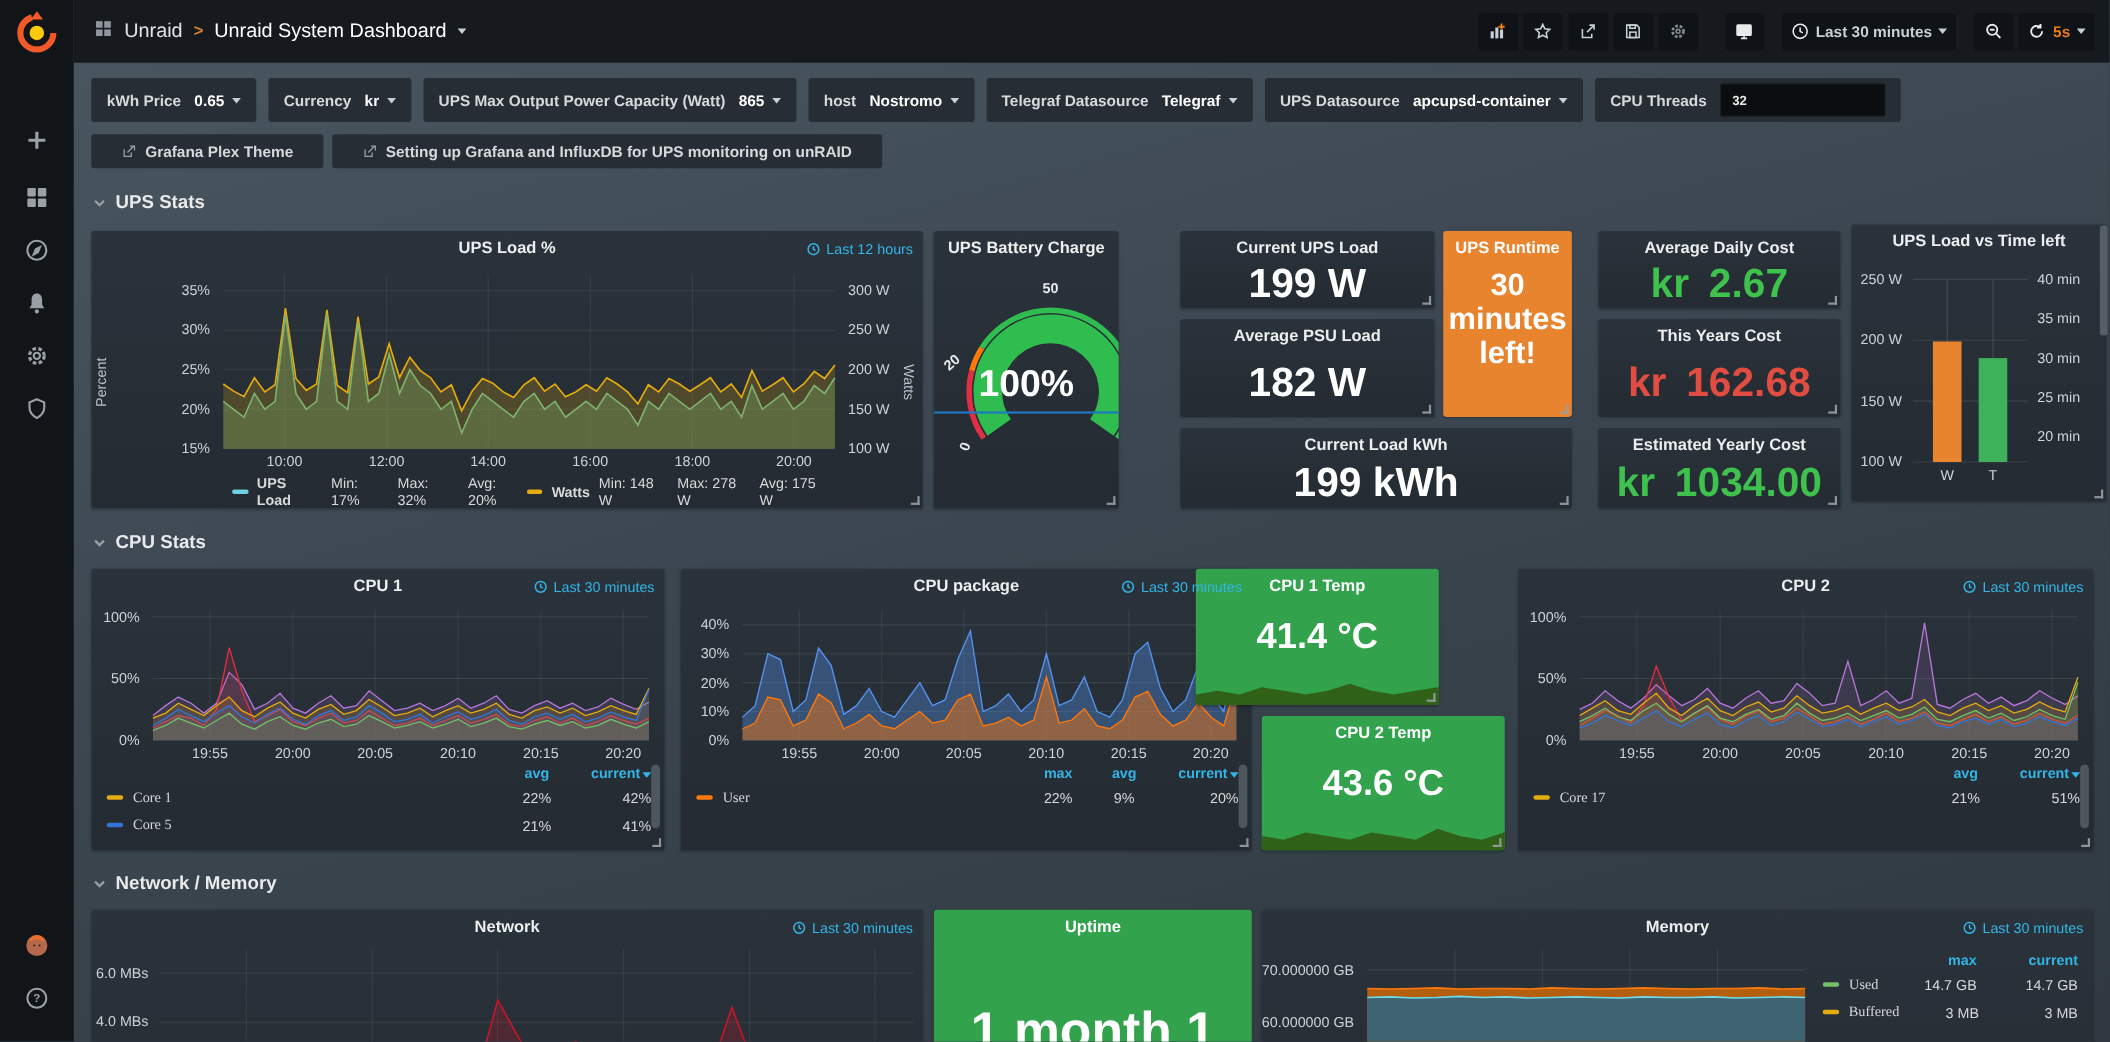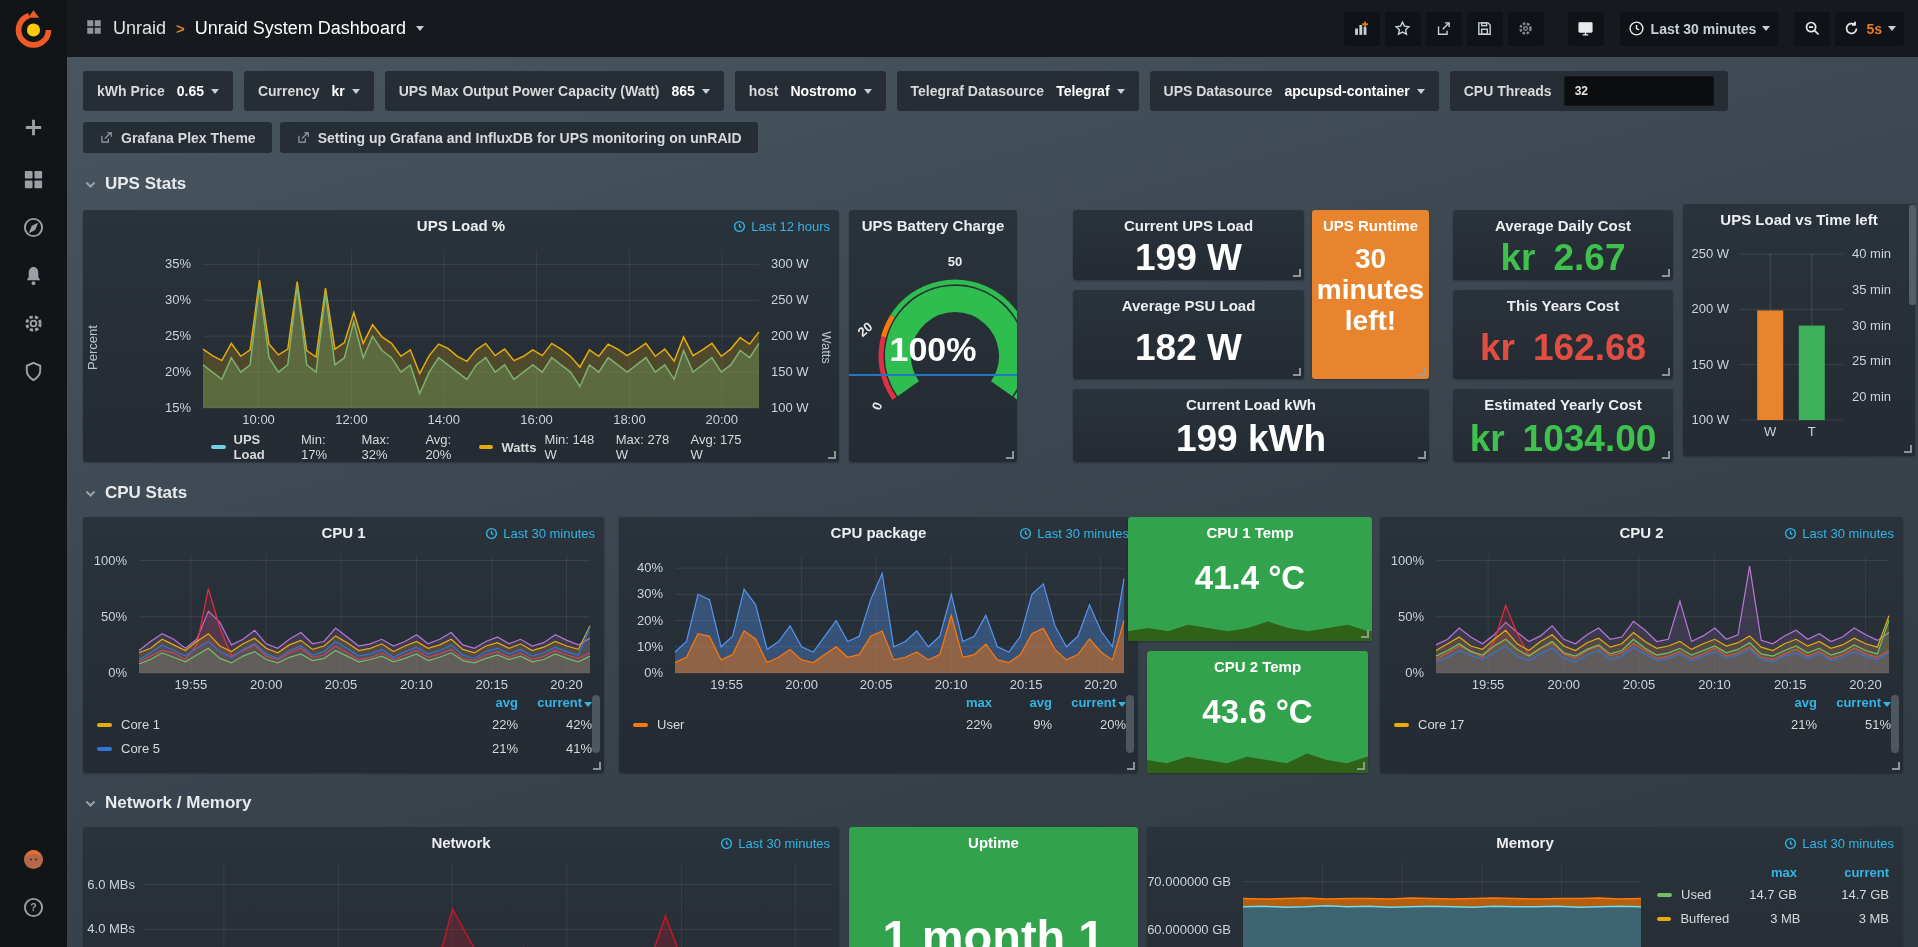--- a/index.html
+++ b/index.html
@@ -36,21 +36,21 @@
   
   #var-row { position:absolute; left:83px; top:71px; display:flex; gap:11px; z-index:20; }
   .var-pill { height:40px; background:#262d34; border-radius:3px; display:flex; align-items:center;
     padding:0 14px; gap:12px; font-size:14px; font-weight:bold; }
   .var-label { color:#d8d9da; }
   .var-value { color:#ffffff; display:flex; align-items:center; gap:7px; cursor:pointer; }
   .var-input { width:150px; height:30px; background:#0b0d0f; border:1px solid #14171a; color:#e8e8e8;
     font-size:12px; font-weight:bold; padding:0 10px; border-radius:2px; font-family:"Liberation Sans",sans-serif; }
   #link-row { position:absolute; left:83px; top:122px; display:flex; gap:8px; z-index:20; }
   .link-pill { height:31px; background:#262d34; border-radius:3px; display:flex; align-items:center;
-    padding:0 16px; gap:8px; font-size:14px; font-weight:bold; color:#d8d9da; cursor:pointer; }
+    padding:0 27px; gap:8px; font-size:14px; font-weight:bold; color:#d8d9da; cursor:pointer; }
   .link-pill svg { width:14px; height:14px; color:#9aa0a6; }
 
   
   .section-head { position:absolute; left:84px; display:flex; align-items:center; gap:8px;
     font-size:17px; font-weight:bold; color:#e9eaeb; cursor:pointer; z-index:5; }
   .section-head svg { width:13px; height:13px; color:#9aa0a6; }
 
   
   .panel { position:absolute; background:linear-gradient(#2a323b,#242b32); border-radius:3px;
     box-shadow:0 1px 2px rgba(0,0,0,0.25); }
@@ -72,22 +72,22 @@
 
   
   .ups-legend { position:absolute; left:128px; right:84px; top:222px; display:flex;
     justify-content:space-between; font-size:13px; color:#d8d9da; }
   .ups-legend .item { display:flex; align-items:center; gap:8px; }
   .swatch { width:15px; height:4px; border-radius:2px; display:inline-block; cursor:pointer; }
   .lt { position:absolute; left:14px; right:12px; font-size:13px; }
   .lt-head { display:flex; justify-content:flex-end; gap:0; color:#33b5e5; font-weight:bold; margin-bottom:7px; }
   .lt-head span { cursor:pointer; }
   .lt-row { display:flex; align-items:center; margin-bottom:9px; color:#d8d9da; }
-  .lt-row .lbl { margin-left:9px; cursor:pointer; }
-  .col60 { width:60px; text-align:right; } .col74 { width:74px; text-align:right; }
+  .lt-row .lbl { margin-left:9px; cursor:pointer;font-family:Liberation Serif, serif; }
+  .col60 { width:60px; text-align:center; } .col74 { width:74px; text-align:right; }
   .sort-caret { display:inline-block; width:0; height:0; border-left:4px solid transparent;
     border-right:4px solid transparent; border-top:5px solid #33b5e5; margin-left:2px; }
   .scroll-thumb { position:absolute; width:8px; border-radius:4px; background:#4e565e; cursor:pointer; }
 
   
   .stat-body { position:absolute; top:30px; left:0; right:0; bottom:4px; display:flex;
     align-items:center; justify-content:center; gap:18px; }
   .stat-val { font-size:37px; font-weight:bold; color:#ffffff; white-space:nowrap; }
   .stat-green { color:#3ec14d; } .stat-red { color:#e24d42; }
   .panel.green-bg { background:#33a24c; } .panel.orange-bg { background:#e8842e; }
@@ -623,21 +623,21 @@
         <span class="lbl">User</span>
           <span style="flex:1"></span>
         <span class="col60">22%</span>
           <span class="col60">9%</span>
           <span class="col74">20%</span>
         </div>
     </div>
     <span class="scroll-thumb" style="right:4px;top:178px;height:58px"></span>
   </div>
 
-  <div class="panel green-bg" style="left:1128px;top:517px;width:244px;height:124px;overflow:hidden">
+  <div class="panel green-bg" style="left:1087px;top:517px;width:221px;height:124px;overflow:hidden">
     <div class="ptitle">CPU 1 Temp</div>
     <div class="temp-val">41.4 °C</div>
     <svg class="spark" viewBox="0 0 300 26">
         <path d="M0.0,16.3L20.0,13.0L40.0,16.3L60.0,9.8L80.0,13.0L100.0,16.3L120.0,13.0L140.0,6.5L160.0,13.0L180.0,16.3L200.0,13.0L220.0,9.8L240.0,16.3L260.0,13.0L280.0,13.0L300.0,16.3L300,26L0,26Z" fill="rgba(47,94,20,0.95)" stroke="none"></path>
       </svg>
   </div>
   <div class="panel green-bg" style="left:1147px;top:651px;width:221px;height:122px;overflow:hidden">
     <div class="ptitle">CPU 2 Temp</div>
     <div class="temp-val">43.6 °C</div>
     <svg class="spark" viewBox="0 0 300 26">

